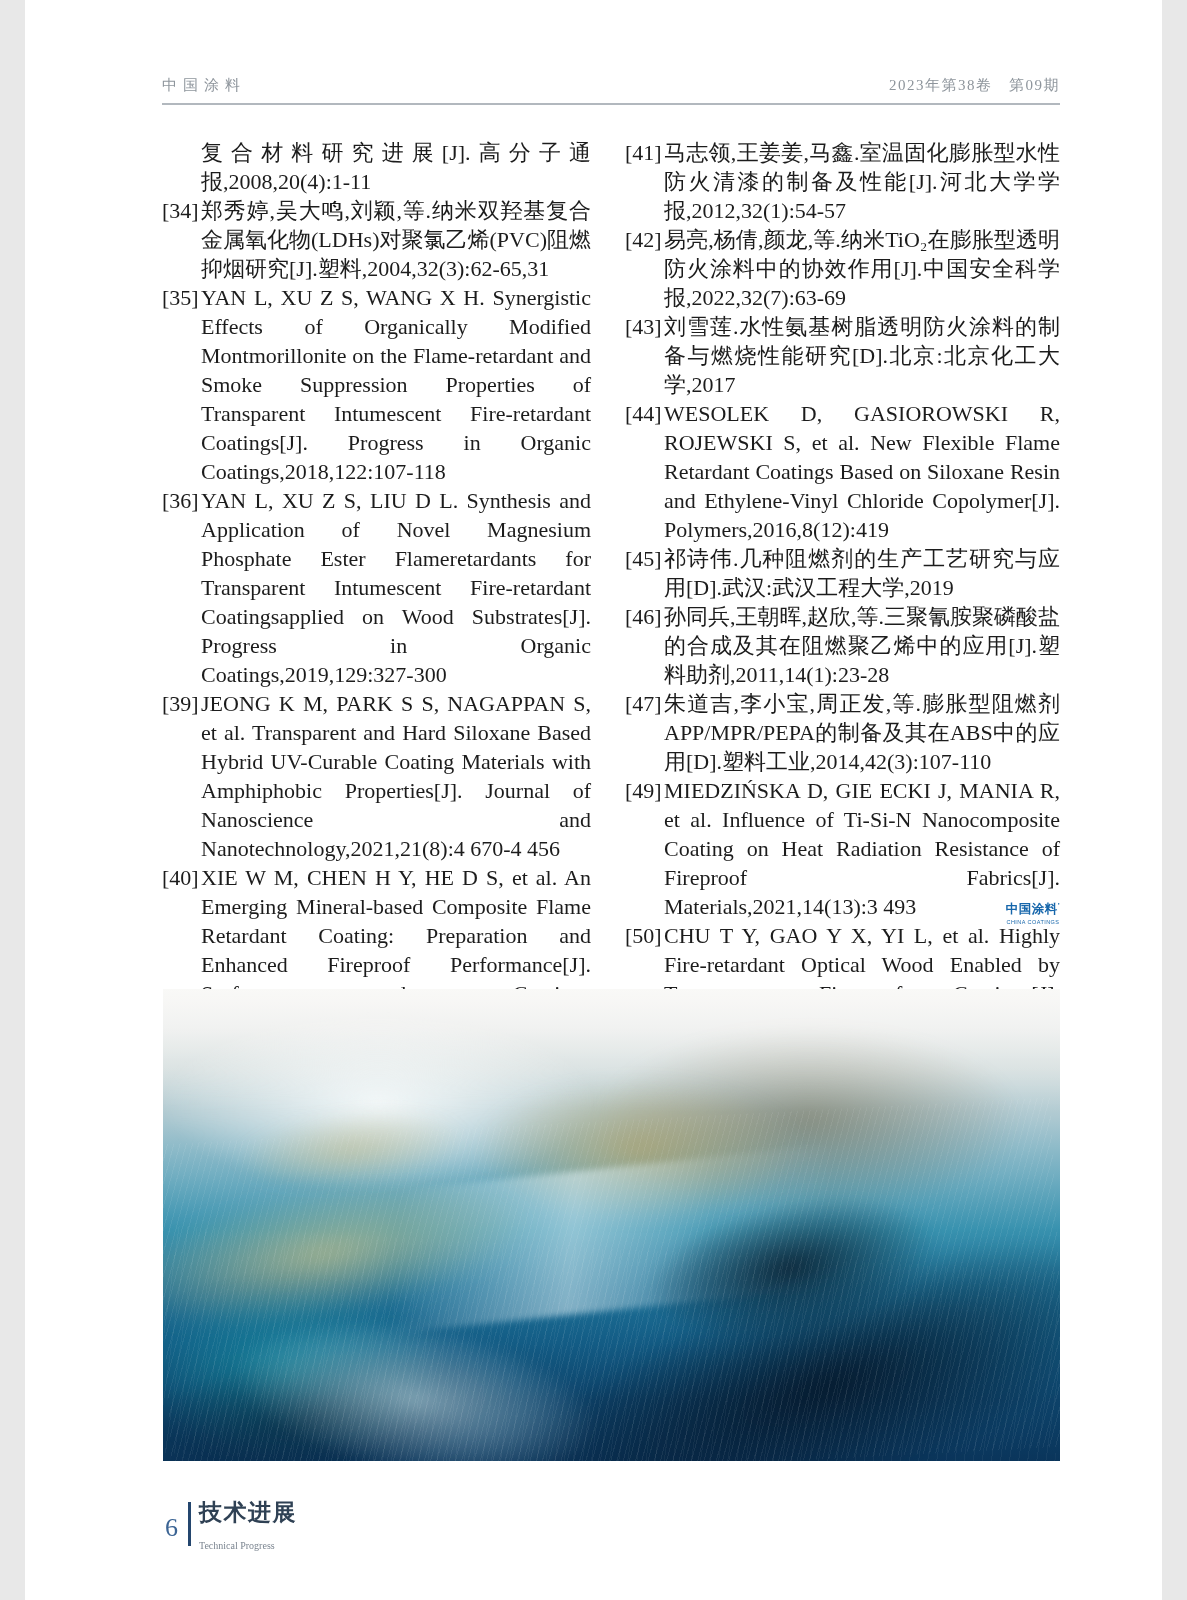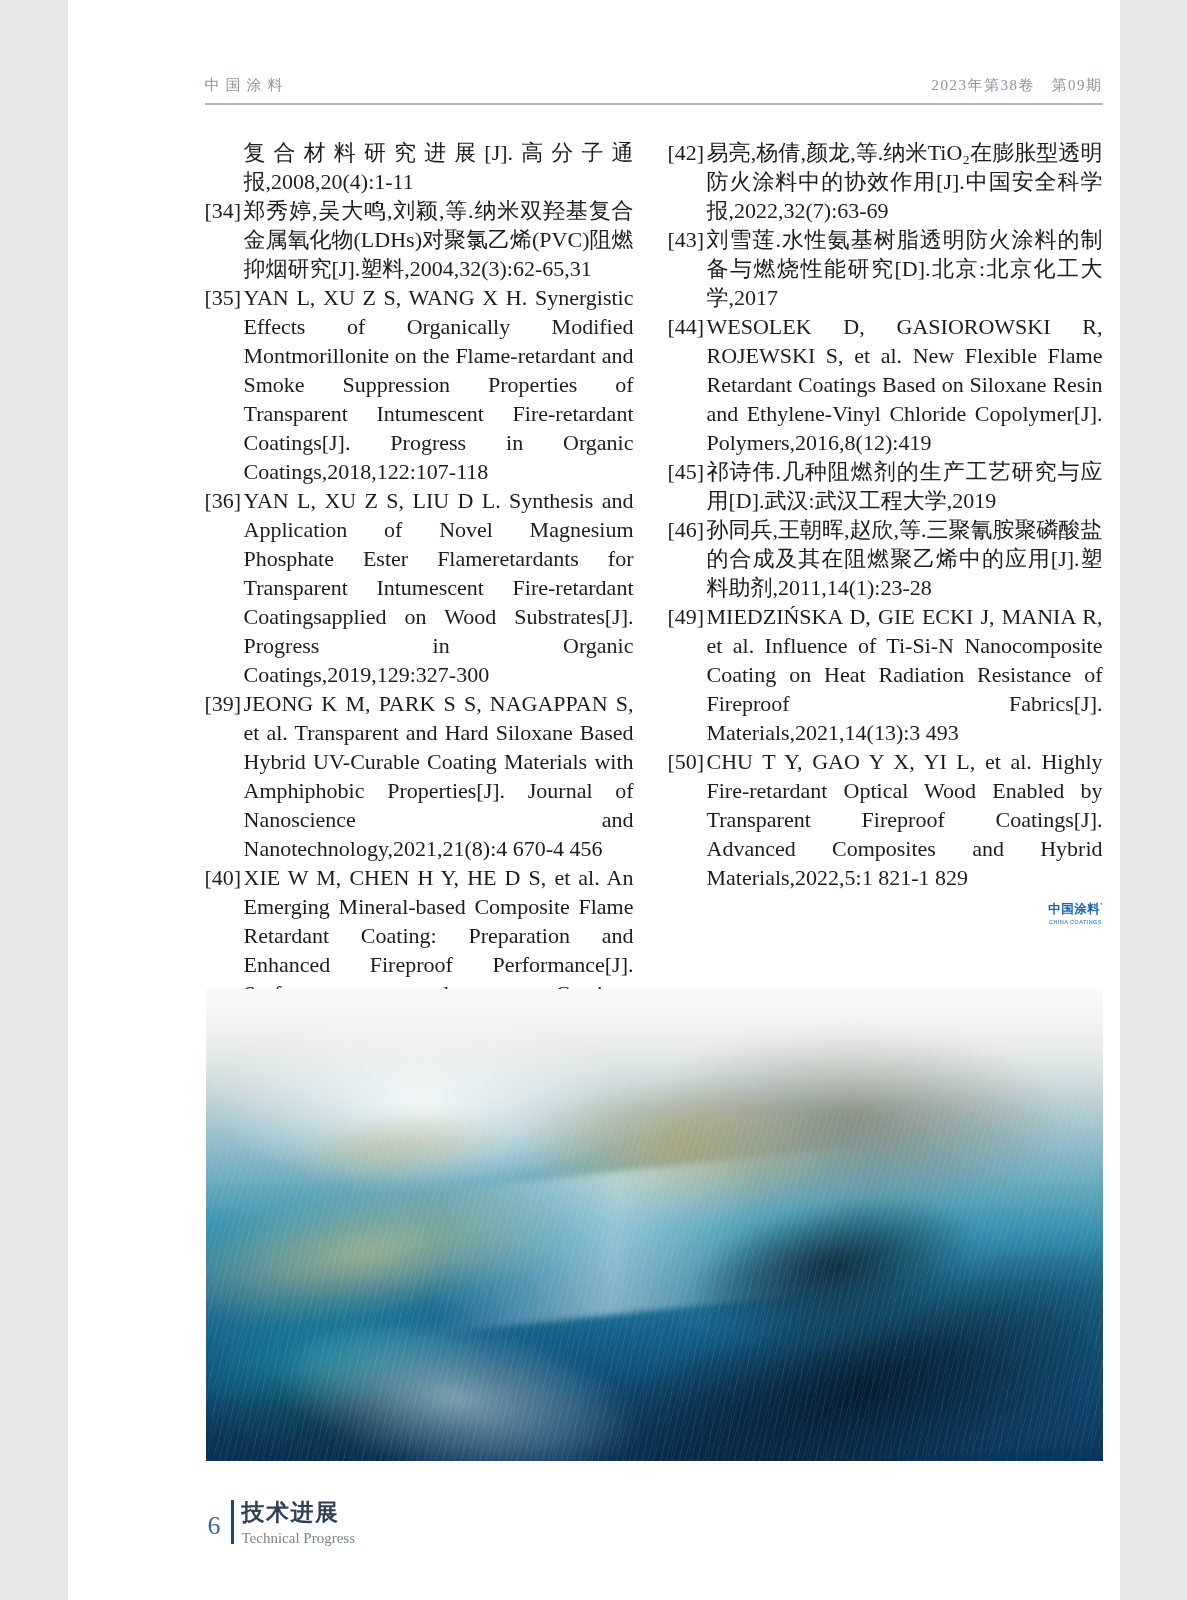--- a/index.html
+++ b/index.html
@@ -1,17 +1,17 @@
 <!DOCTYPE html>
 <html><head>
 <meta charset="utf-8">
 <style>
   html,body { margin:0; padding:0; background:#e8e8e8; }
   .page {
-    position:relative; width:1052px; height:1600px; margin:0 auto;
+    position:relative; width:1137px; height:1600px; margin:0 auto;
     background:#ffffff; overflow:hidden;
     font-family:"Liberation Serif","DejaVu Serif",serif; color:#1c1c1c;
   }
   
   .header {
     position:absolute; left:137px; top:76px; width:898px;
     display:flex; justify-content:space-between; align-items:flex-end;
     color:#8e959c; font-size:15px;
   }
   .header-left { letter-spacing:6px; }
@@ -85,21 +85,21 @@
   }
   .page-num {
     font-size:26px; color:#3b6494; margin-right:10px; line-height:1;
     padding-top:8px;
   }
   .footer-bar { width:3px; height:44px; background:#24466e; margin-right:8px; }
   .footer-cn {
     font-family:"Liberation Sans","DejaVu Sans",sans-serif;
     font-size:23px; font-weight:bold; color:#2f4154; letter-spacing:1.5px;
   }
-  .footer-en { font-size:15px; color:#7b8590; margin-top:2px; }
+  .footer-en { font-size:10px; color:#7b8590; margin-top:12px; }
 </style>
 </head>
 <body>
 
 <div class="page">
 
   <div class="header">
     <span class="header-left">中国涂料</span>
     <span class="header-right">2023年第38卷　第09期</span>
   </div>
@@ -135,20 +135,24 @@
           <span class="ref-body">JEONG K M, PARK S S, NAGAPPAN S, et al. Transparent and Hard Siloxane Based Hybrid UV-Curable Coating Materials with Amphiphobic Properties[J]. Journal of Nanoscience and Nanotechnology,2021,21(8):4 670-4 456</span>
         </div>
 
         <div class="ref">
           <span class="ref-num">[40]</span>
           <span class="ref-body">XIE W M, CHEN H Y, HE D S, et al. An Emerging Mineral-based Composite Flame Retardant Coating: Preparation and Enhanced Fireproof Performance[J]. Surface and Coatings Technology,2019,367:118-126</span>
         </div>
       </div>
     <div class="col col-right">
 
+        <div class="ref">
+          <span class="ref-num">[41]</span>
+          <span class="ref-body">马志领,王姜姜,马鑫.室温固化膨胀型水性防火清漆的制备及性能[J].河北大学学报,2012,32(1):54-57</span>
+        </div>
 
         <div class="ref">
           <span class="ref-num">[42]</span>
           <span class="ref-body">易亮,杨倩,颜龙,等.纳米TiO₂在膨胀型透明防火涂料中的协效作用[J].中国安全科学报,2022,32(7):63-69</span>
         </div>
 
         <div class="ref">
           <span class="ref-num">[43]</span>
           <span class="ref-body">刘雪莲.水性氨基树脂透明防火涂料的制备与燃烧性能研究[D].北京:北京化工大学,2017</span>
         </div>
@@ -161,20 +165,24 @@
         <div class="ref">
           <span class="ref-num">[45]</span>
           <span class="ref-body">祁诗伟.几种阻燃剂的生产工艺研究与应用[D].武汉:武汉工程大学,2019</span>
         </div>
 
         <div class="ref">
           <span class="ref-num">[46]</span>
           <span class="ref-body">孙同兵,王朝晖,赵欣,等.三聚氰胺聚磷酸盐的合成及其在阻燃聚乙烯中的应用[J].塑料助剂,2011,14(1):23-28</span>
         </div>
 
+        <div class="ref">
+          <span class="ref-num">[47]</span>
+          <span class="ref-body">朱道吉,李小宝,周正发,等.膨胀型阻燃剂APP/MPR/PEPA的制备及其在ABS中的应用[D].塑料工业,2014,42(3):107-110</span>
+        </div>
 
 
         <div class="ref">
           <span class="ref-num">[49]</span>
           <span class="ref-body">MIEDZIŃSKA D, GIE ECKI J, MANIA R, et al. Influence of Ti-Si-N Nanocomposite Coating on Heat Radiation Resistance of Fireproof Fabrics[J]. Materials,2021,14(13):3 493</span>
         </div>
 
         <div class="ref">
           <span class="ref-num">[50]</span>
           <span class="ref-body">CHU T Y, GAO Y X, YI L, et al. Highly Fire-retardant Optical Wood Enabled by Transparent Fireproof Coatings[J]. Advanced Composites and Hybrid Materials,2022,5:1 821-1 829</span>

